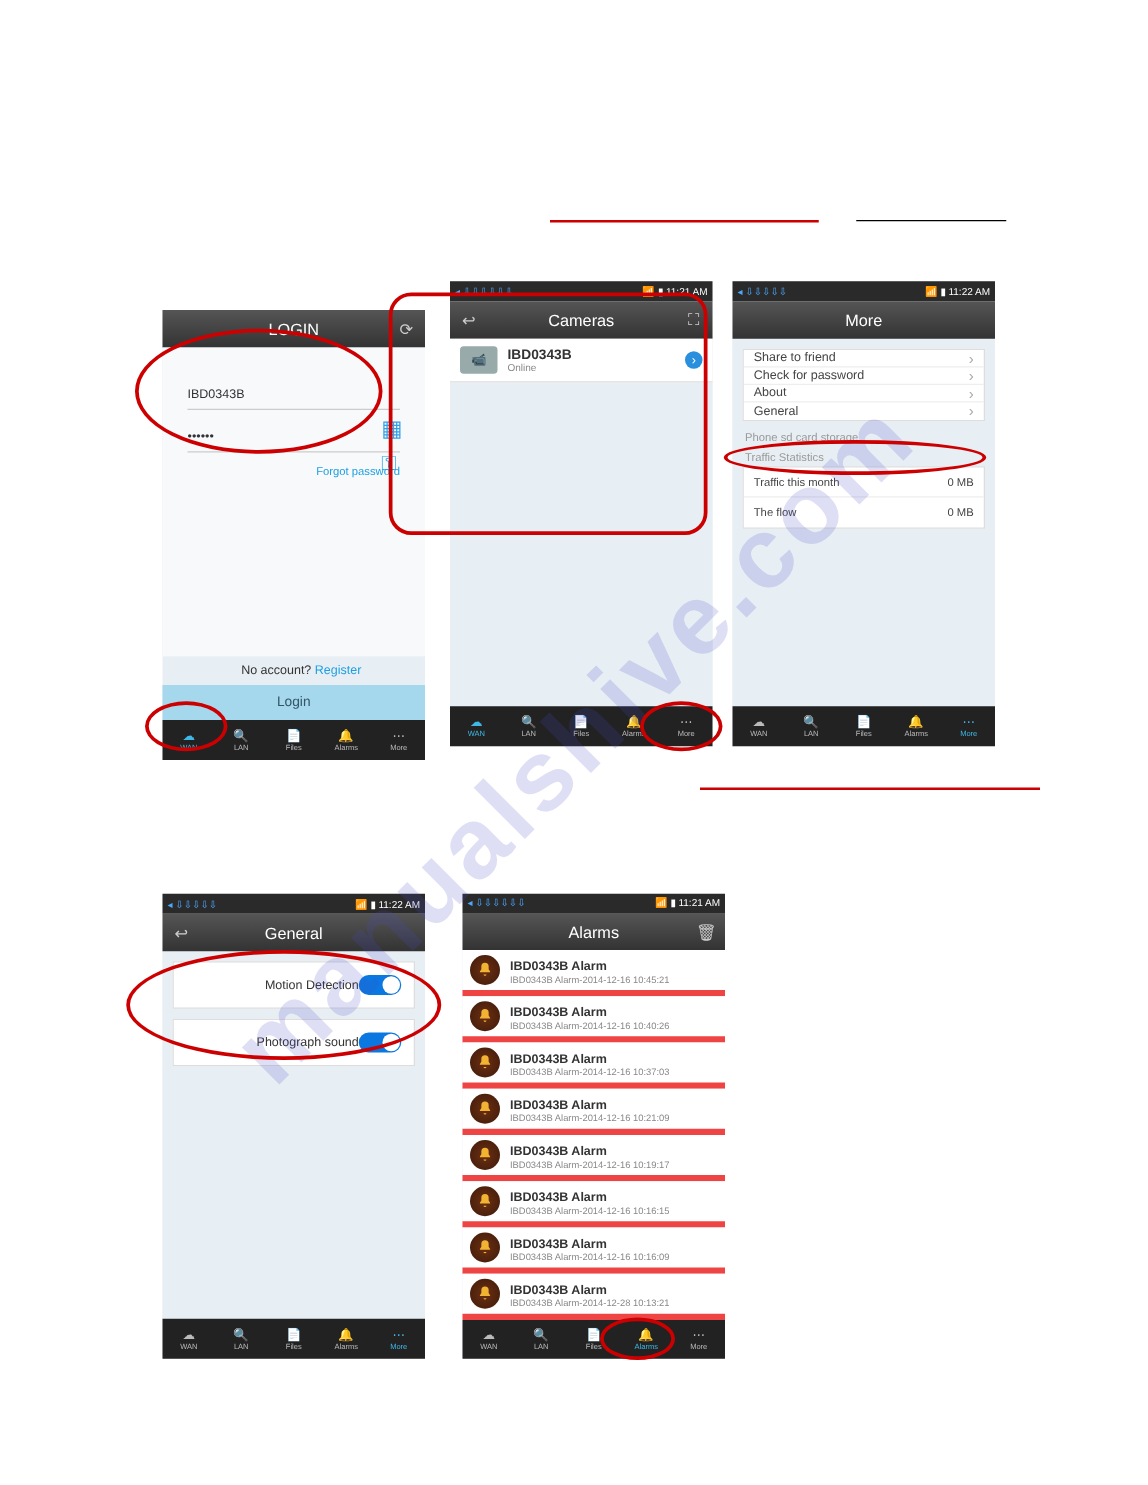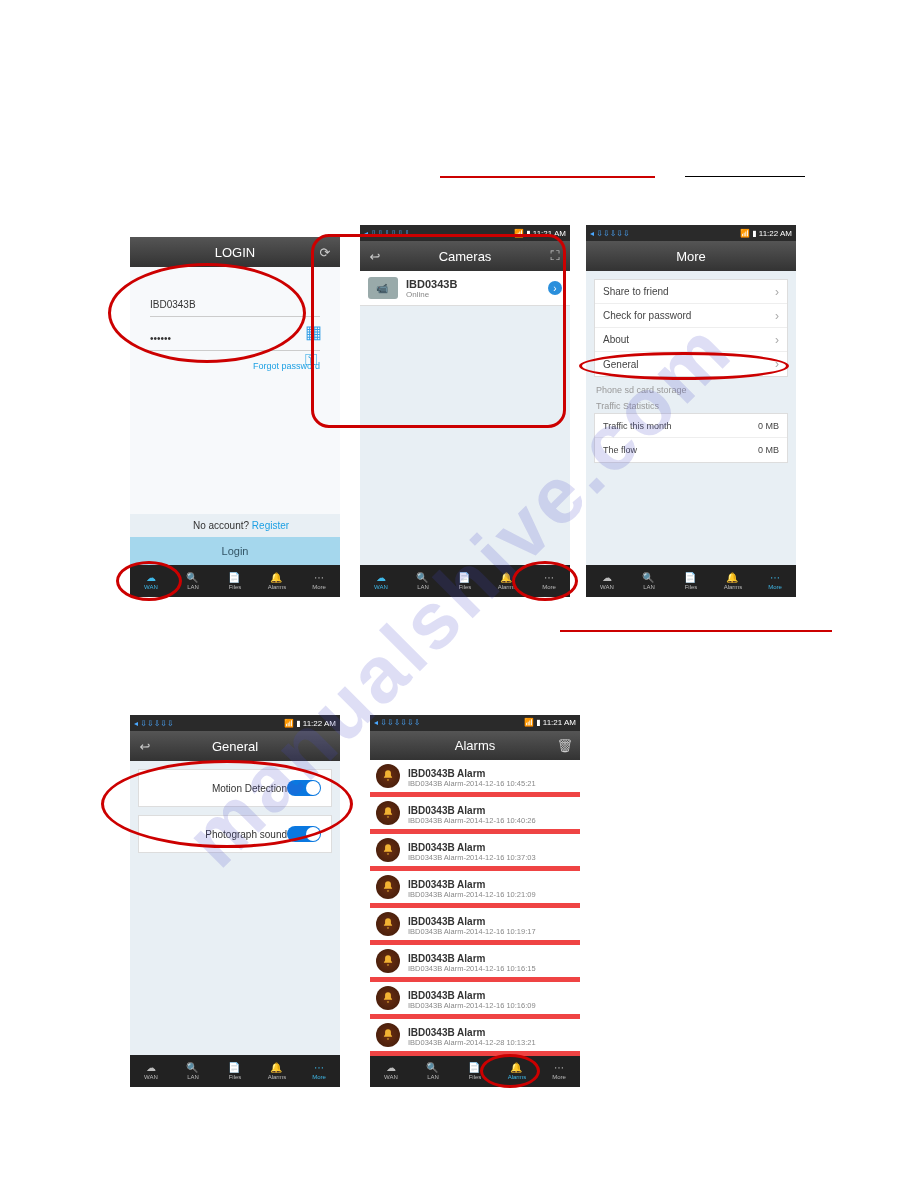--- a/index.html
+++ b/index.html
@@ -33,21 +33,21 @@
   .loginbtn { margin: 6px 0 0 0; height: 28px; background: #a5d7ed; color: #356; display: flex; align-items: center; justify-content: center; font-size: 11px; }
   
   .camrow { background: #fff; margin: 0; padding: 6px 8px; display: flex; align-items: center; border-bottom: 1px solid #ddd; position: relative; }
   .camrow .thumb { width: 30px; height: 22px; background: #9aa; border-radius: 3px; margin-right: 8px; display: flex; align-items: center; justify-content: center; color: #fff; }
   .camrow .txt { flex: 1; }
   .camrow .txt .n { font-size: 11px; font-weight: bold; }
   .camrow .txt .s { font-size: 8px; color: #888; }
   .camrow .arrow { position: absolute; right: 8px; top: 10px; width: 14px; height: 14px; border-radius: 50%; background: #2a8fdc; color: #fff; display: flex; align-items: center; justify-content: center; font-size: 10px; }
   
   .more-list { margin: 8px; background: #fff; border: 1px solid #ddd; }
-  .more-list .r { height: 24px; display: flex; align-items: center; padding: 0 8px; border-bottom: 1px solid #eee; font-size: 10px; color: #444; position: relative; }
+  .more-list .r { height: 14px; display: flex; align-items: center; padding: 0 8px; border-bottom: 1px solid #eee; font-size: 10px; color: #444; position: relative; }
   .more-list .r:last-child { border-bottom: 0; }
   .more-list .r .chev { position: absolute; right: 8px; color: #aaa; font-size: 12px; }
   .more-section-label { font-size: 9px; color: #999; margin: 6px 10px 2px 10px; }
   .more-kv { margin: 2px 8px; background: #fff; border: 1px solid #ddd; }
   .more-kv .r { height: 24px; display: flex; align-items: center; justify-content: space-between; padding: 0 8px; font-size: 9px; color: #444; border-bottom: 1px solid #eee; }
   .more-kv .r:last-child { border-bottom: 0; }
   
   .toggle-row { background: #fff; margin: 8px; padding: 10px 10px; display: flex; align-items: center; justify-content: flex-end; border: 1px solid #ddd; font-size: 10px; }
   .toggle { width: 34px; height: 16px; background: #0a78e0; border-radius: 8px; position: relative; }
   .toggle .knob { position: absolute; right: 1px; top: 1px; width: 14px; height: 14px; border-radius: 50%; background: #fff; }
@@ -60,21 +60,21 @@
 </style>
 </head>
 <body>
 
 <div class="page">
   <div class="watermark">manualshive.com</div>
 
   <div class="redline" style="left:440px; top:176px; width:215px;"></div>
   <div class="blackline" style="left:685px; top:176px; width:120px;"></div>
 
-  <div class="phone" style="left:130px; top:237px; height:360px;">
+  <div class="phone" style="left:130px; top:248px; height:360px;">
     <div class="titlebar">
       <span>LOGIN</span>
       <div class="right-ic">⟳</div>
     </div>
     <div class="body" style="position:relative; background:#f7f9fb;">
       <div class="login-input" style="margin-top:26px;">IBD0343B</div>
       <div class="login-input">••••••</div>
       <div class="login-right-icons">
         <div style="color:#36a0e6; font-size:18px;">▦</div>
         <div class="key">⚿</div>

